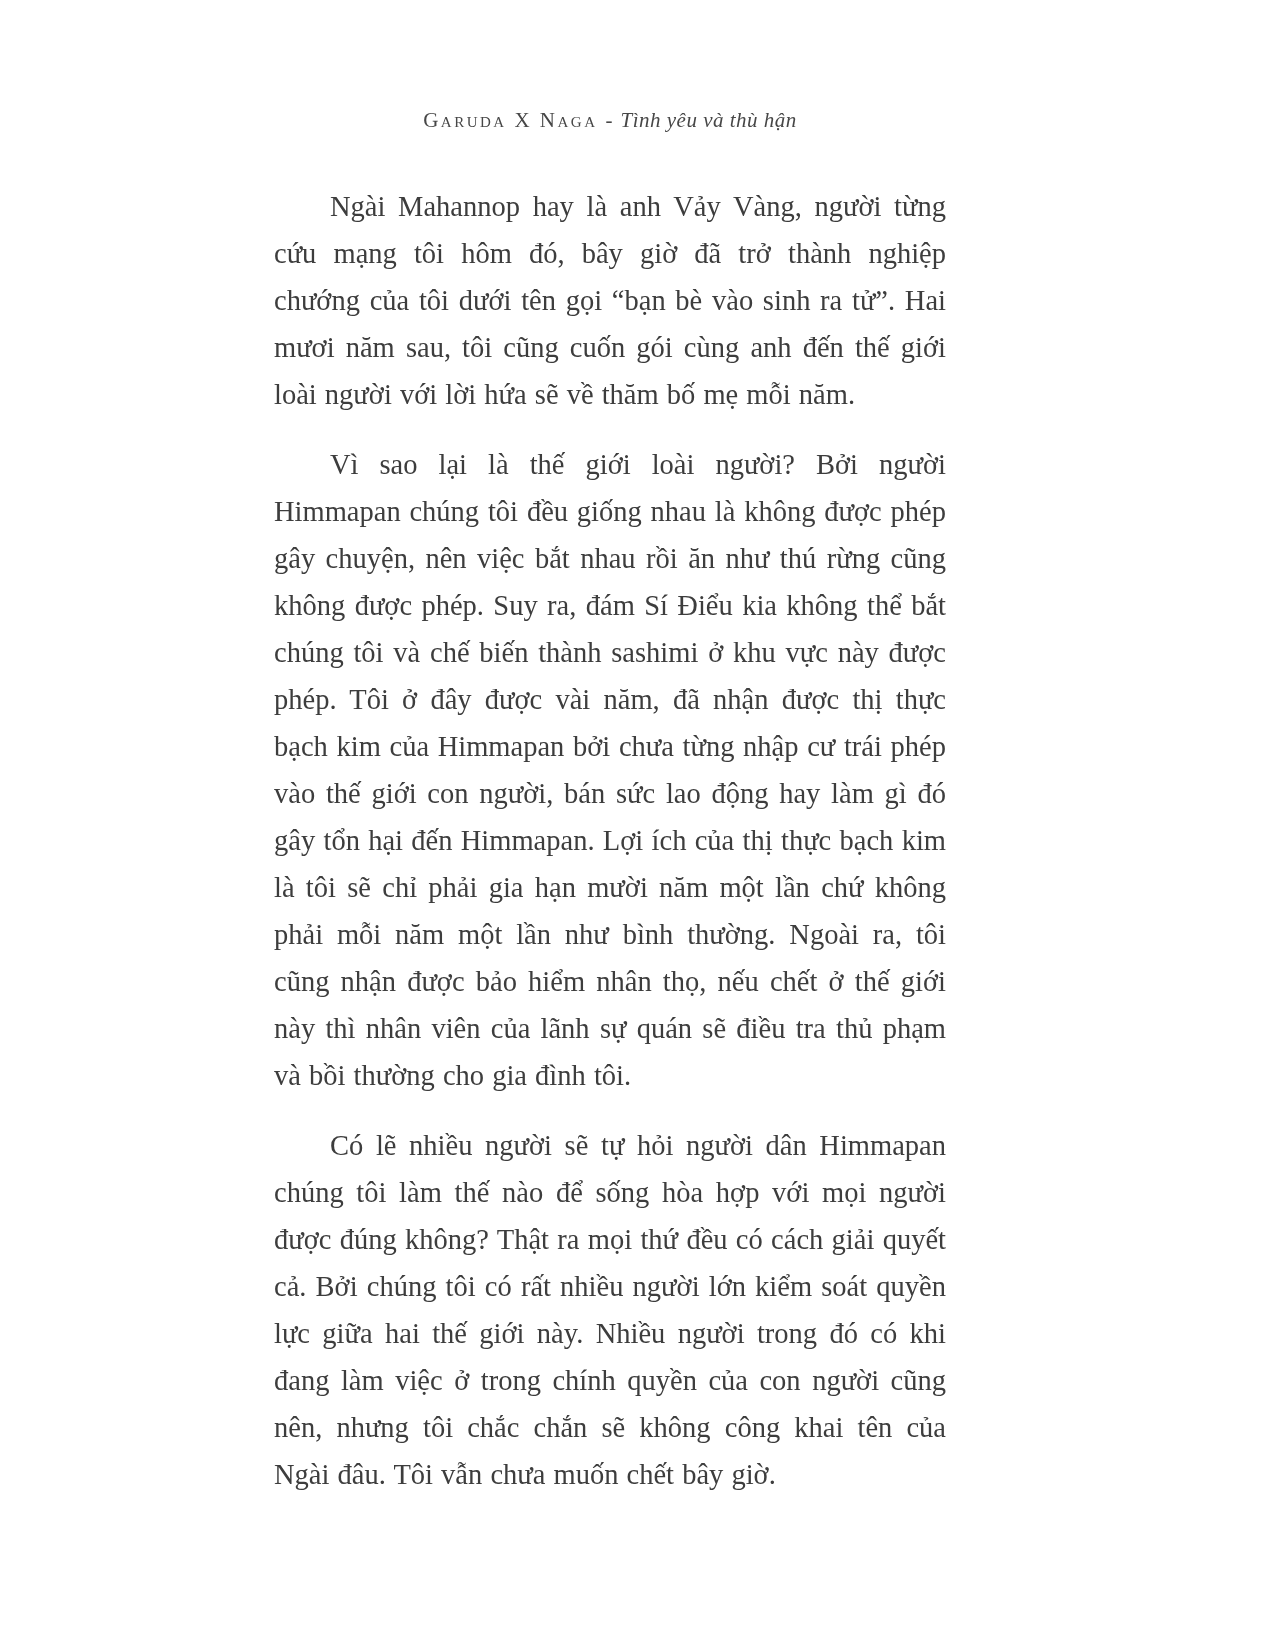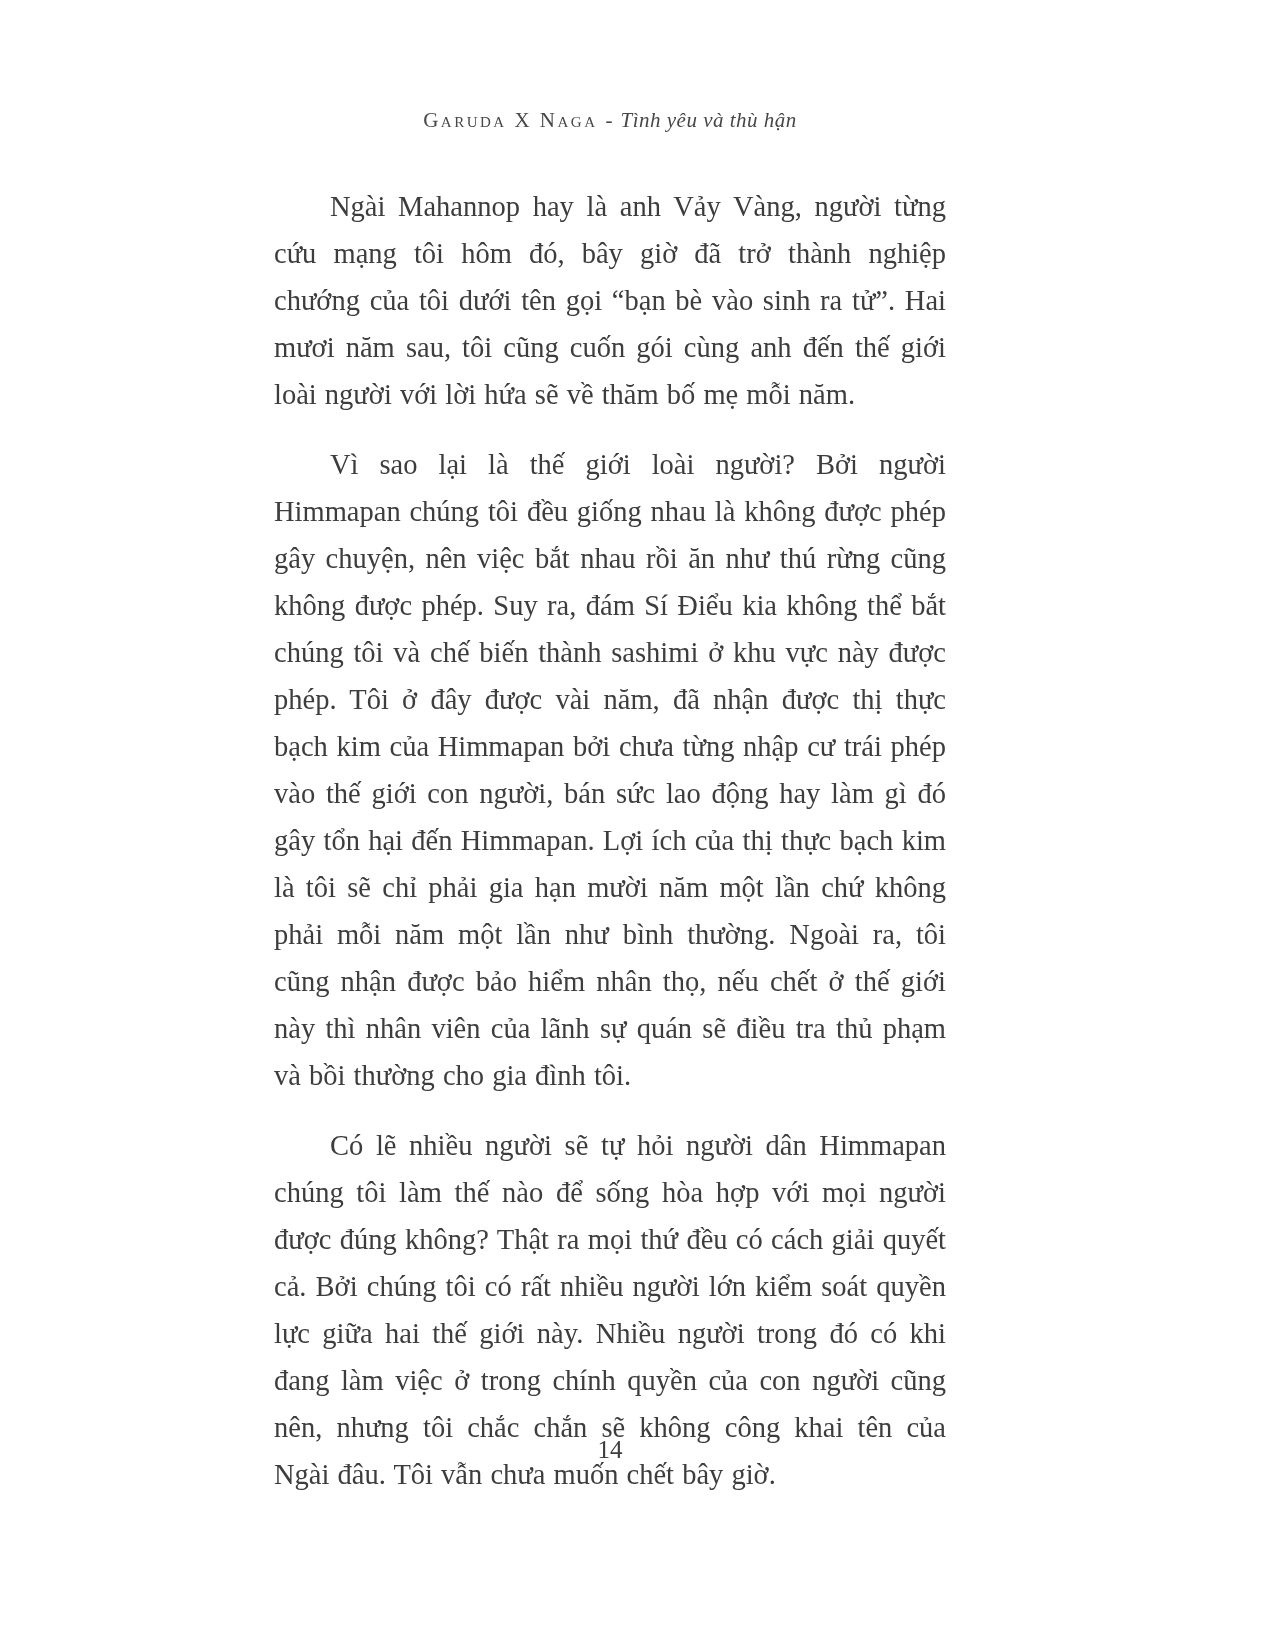--- a/index.html
+++ b/index.html
@@ -76,15 +76,14 @@
   <div class="running-header">
     <span class="series">Garuda X Naga</span><span class="separator">-</span><span class="subtitle">Tình yêu và thù hận</span>
   </div>
 
   <div class="body-text">
     <p>Ngài Mahannop hay là anh Vảy Vàng, người từng cứu mạng tôi hôm đó, bây giờ đã trở thành nghiệp chướng của tôi dưới tên gọi “bạn bè vào sinh ra tử”. Hai mươi năm sau, tôi cũng cuốn gói cùng anh đến thế giới loài người với lời hứa sẽ về thăm bố mẹ mỗi năm.</p>
     <p>Vì sao lại là thế giới loài người? Bởi người Himmapan chúng tôi đều giống nhau là không được phép gây chuyện, nên việc bắt nhau rồi ăn như thú rừng cũng không được phép. Suy ra, đám Sí Điểu kia không thể bắt chúng tôi và chế biến thành sashimi ở khu vực này được phép. Tôi ở đây được vài năm, đã nhận được thị thực bạch kim của Himmapan bởi chưa từng nhập cư trái phép vào thế giới con người, bán sức lao động hay làm gì đó gây tổn hại đến Himmapan. Lợi ích của thị thực bạch kim là tôi sẽ chỉ phải gia hạn mười năm một lần chứ không phải mỗi năm một lần như bình thường. Ngoài ra, tôi cũng nhận được bảo hiểm nhân thọ, nếu chết ở thế giới này thì nhân viên của lãnh sự quán sẽ điều tra thủ phạm và bồi thường cho gia đình tôi.</p>
     <p>Có lẽ nhiều người sẽ tự hỏi người dân Himmapan chúng tôi làm thế nào để sống hòa hợp với mọi người được đúng không? Thật ra mọi thứ đều có cách giải quyết cả. Bởi chúng tôi có rất nhiều người lớn kiểm soát quyền lực giữa hai thế giới này. Nhiều người trong đó có khi đang làm việc ở trong chính quyền của con người cũng nên, nhưng tôi chắc chắn sẽ không công khai tên của Ngài đâu. Tôi vẫn chưa muốn chết bây giờ.</p>
   </div>
 
-  <div class="page-number">14</div>
 
 </div>
 
 </body></html>

